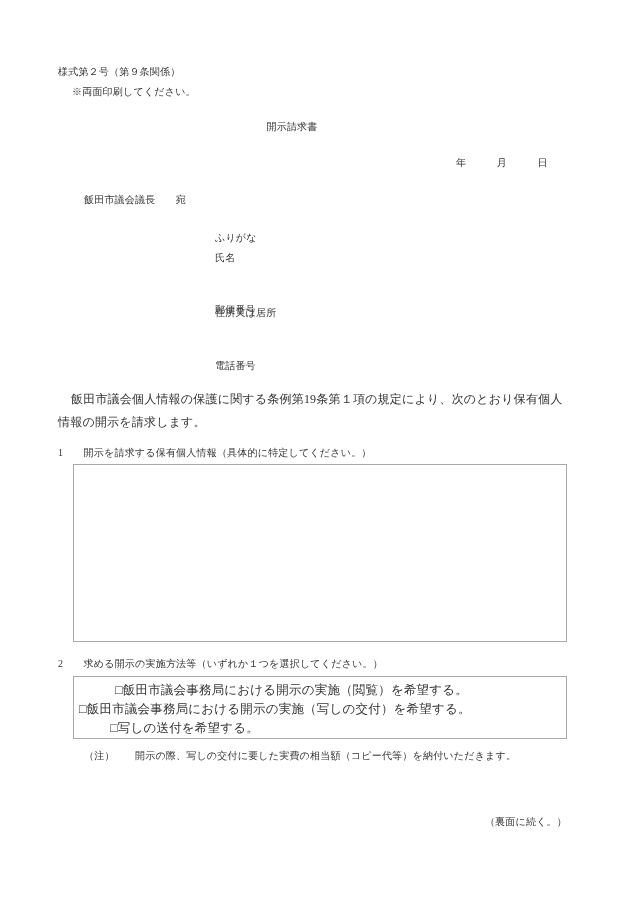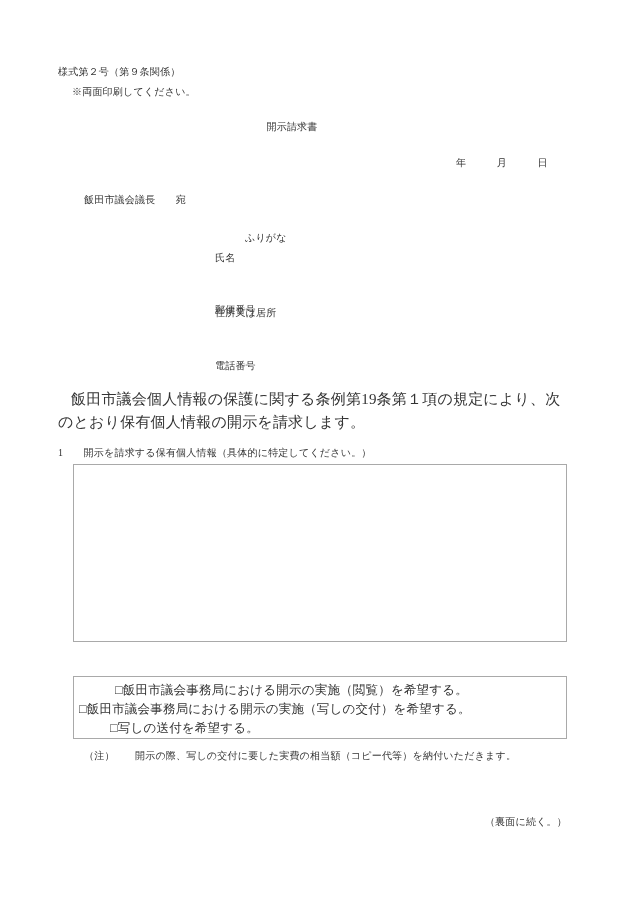--- a/index.html
+++ b/index.html
@@ -25,21 +25,21 @@
   
   .tx {
     position: absolute;
     font-size: 10px;
     line-height: 20px;
     letter-spacing: 0.2px;
     white-space: pre;
   }
   .tx-wrap {
     position: absolute;
-    font-size: 15px;
+    font-size: 12px;
     line-height: 23px;
     letter-spacing: 0.2px;
     white-space: normal;
   }
 
   
   #form-code      { left: 58px;  top: 62px; }
   #print-note     { left: 72px;  top: 82px; }
 
   
@@ -53,21 +53,21 @@
   
   #date-line {
     left: 456px; top: 153px;
     letter-spacing: 0.2px;
   }
 
   
   #addressee      { left: 84px;  top: 190px; }
 
   
-  #field-furigana { left: 215px; top: 228px; margin-left: 30px; }
+  #field-furigana { left: 215px; top: 228px; }
   #field-name     { left: 215px; top: 248px; }
   #field-postal   { left: 215px; top: 284px; margin-top: 16px; }
   #field-address  { left: 215px; top: 303px; }
   #field-phone    { left: 215px; top: 356px; }
 
   
   #intro-paragraph {
     left: 58px; top: 388px;
     width: 513px;
     text-indent: 13px;
@@ -142,20 +142,21 @@
   <div class="tx" id="field-address">住所又は居所</div>
 
   <div class="tx" id="field-phone">電話番号</div>
 
   <div class="tx-wrap" id="intro-paragraph">飯田市議会個人情報の保護に関する条例第19条第１項の規定により、次のとおり保有個人情報の開示を請求します。</div>
 
   <div class="tx" id="section1-heading">1　　開示を請求する保有個人情報（具体的に特定してください。）</div>
 
   <div class="box" id="section1-box"></div>
 
+  <div class="tx" id="section2-heading">2　　求める開示の実施方法等（いずれか１つを選択してください。）</div>
 
   <div class="box" id="section2-box">
     <div class="opt" id="option-0">□飯田市議会事務局における開示の実施（閲覧）を希望する。</div>
     <div class="opt" id="option-1">□飯田市議会事務局における開示の実施（写しの交付）を希望する。</div>
     <div class="opt" id="option-2">□写しの送付を希望する。</div>
   </div>
 
   <div class="tx" id="note-line">（注）　　開示の際、写しの交付に要した実費の相当額（コピー代等）を納付いただきます。</div>
 
   <div class="tx" id="footer-note">（裏面に続く。）</div>

